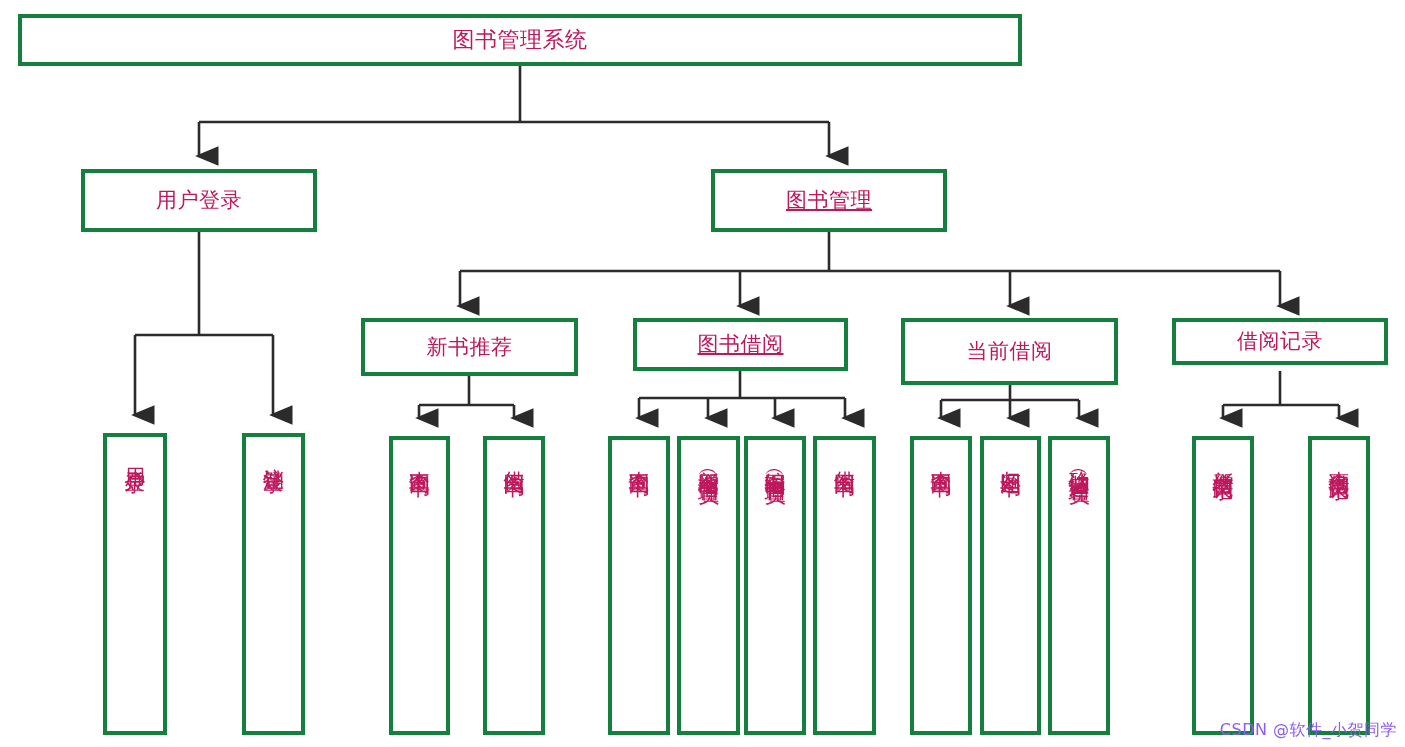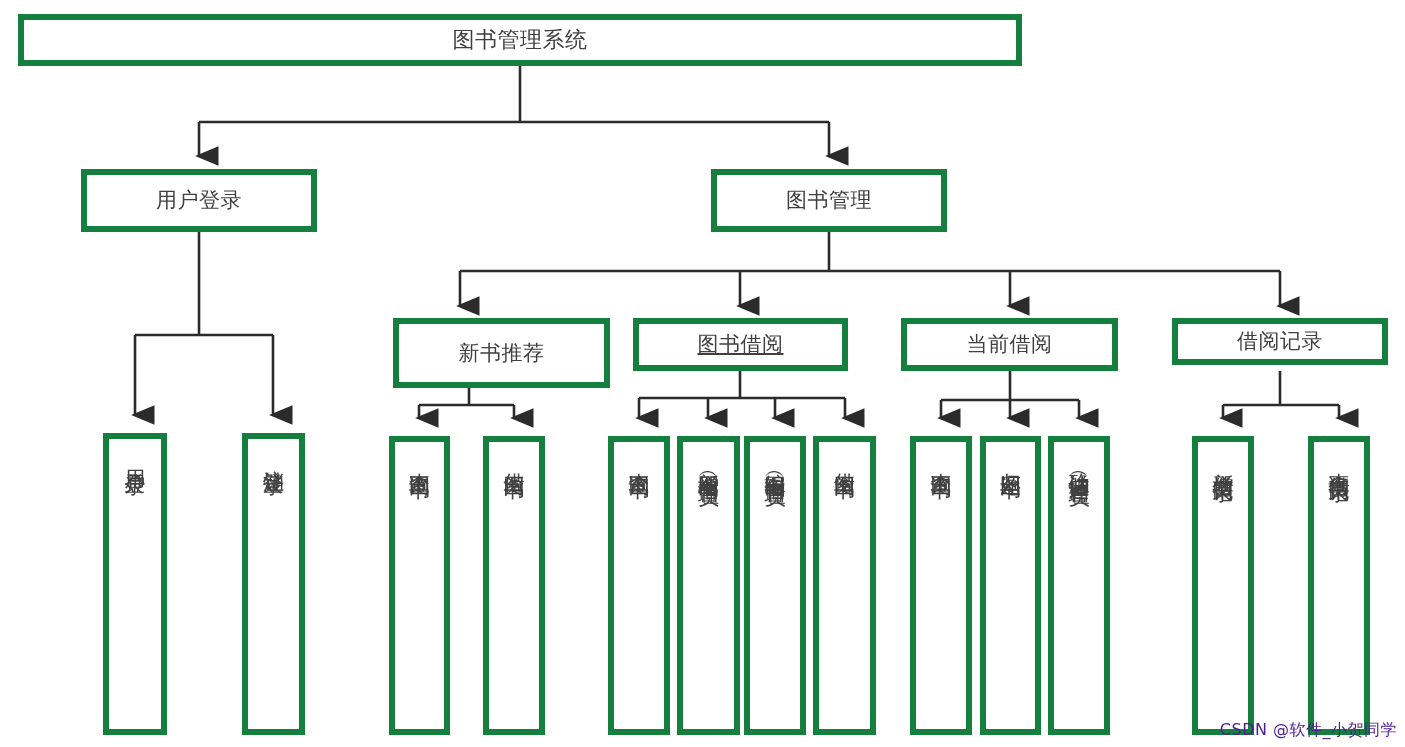--- a/index.html
+++ b/index.html
@@ -22,26 +22,26 @@
     position: absolute;
     left: 0;
     top: 0;
     width: 1405px;
     height: 747px;
     pointer-events: none;
   }
   .node {
     position: absolute;
     box-sizing: border-box;
-    border: 6px solid #15803d;
+    border: 4px solid #15803d;
     background: #ffffff;
     display: flex;
     align-items: center;
     justify-content: center;
-    color: #404040;
+    color: #be185d;
   }
   .node .node-label {
     display: block;
     text-align: center;
     line-height: 1.18;
     letter-spacing: 0.5px;
   }
   
   .node.horiz .node-label {
     font-size: 21px;
@@ -62,21 +62,21 @@
     font-size: 21px;
     line-height: 1.05;
     letter-spacing: 2px;
     white-space: nowrap;
   }
   #watermark {
     position: absolute;
     right: 8px;
     bottom: 6px;
     font-size: 16px;
-    color: #4c1d95;
+    color: #8b5cf6;
     letter-spacing: 0.5px;
     white-space: nowrap;
     user-select: none;
   }
 </style>
 </head>
 <body>
 
 <div id="diagram-root">
 
@@ -130,31 +130,31 @@
     </g>
   </svg>
 
   <div class="node horiz root" style="left:18px; top:14px; width:1004px; height:52px;">
     <span class="node-label">图书管理系统</span>
   </div>
 
   <div class="node horiz" style="left:81px; top:169px; width:236px; height:63px;">
     <span class="node-label">用户登录</span>
   </div>
-  <div class="node horiz" style="left:711px; top:169px; width:236px; height:63px;">
+  <div class="node horiz" style="left:711px; top:169px; width:236px; height:63px;text-decoration:underline;">
     <span class="node-label">图书管理</span>
   </div>
 
-  <div class="node horiz" style="left:361px; top:318px; width:217px; height:70px;margin-left:32px;">
+  <div class="node horiz" style="left:361px; top:318px; width:217px; height:58px;">
     <span class="node-label">新书推荐</span>
   </div>
   <div class="node horiz" style="left:633px; top:318px; width:215px; height:53px;text-decoration:underline;">
     <span class="node-label">图书借阅</span>
   </div>
-  <div class="node horiz" style="left:901px; top:318px; width:217px; height:53px;">
+  <div class="node horiz" style="left:901px; top:318px; width:217px; height:67px;">
     <span class="node-label">当前借阅</span>
   </div>
   <div class="node horiz" style="left:1172px; top:318px; width:216px; height:47px;">
     <span class="node-label">借阅记录</span>
   </div>
 
   <div class="node vert" style="left:103px; top:433px; width:64px; height:302px;">
     <span class="node-label">用户登录</span>
   </div>
   <div class="node vert" style="left:242px; top:433px; width:63px; height:302px;">

